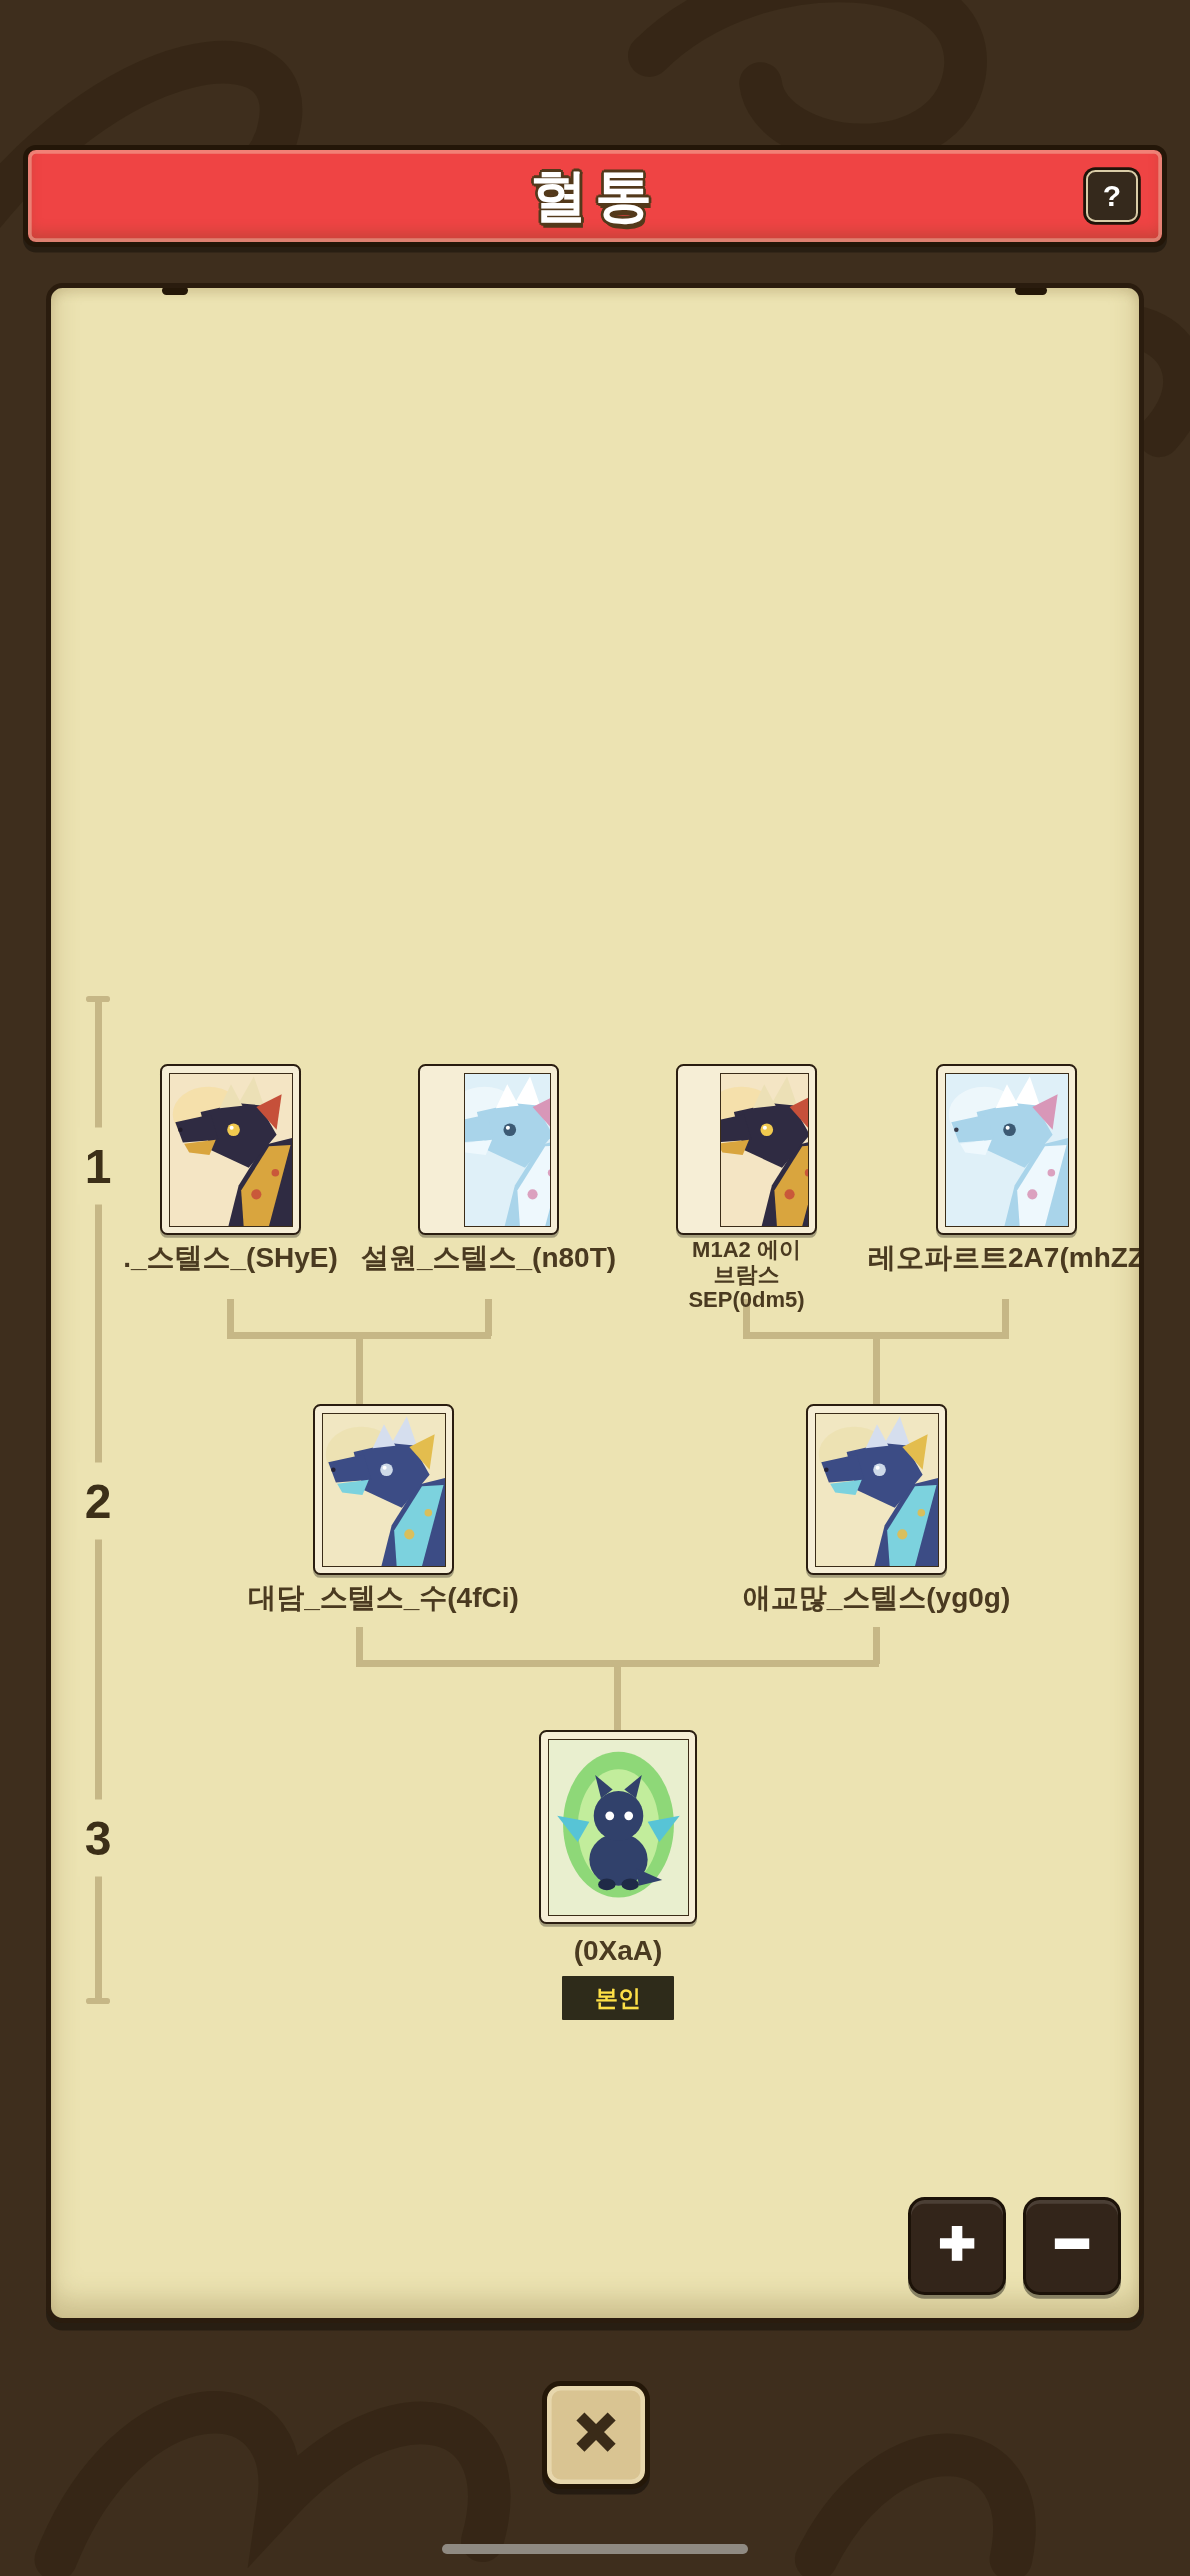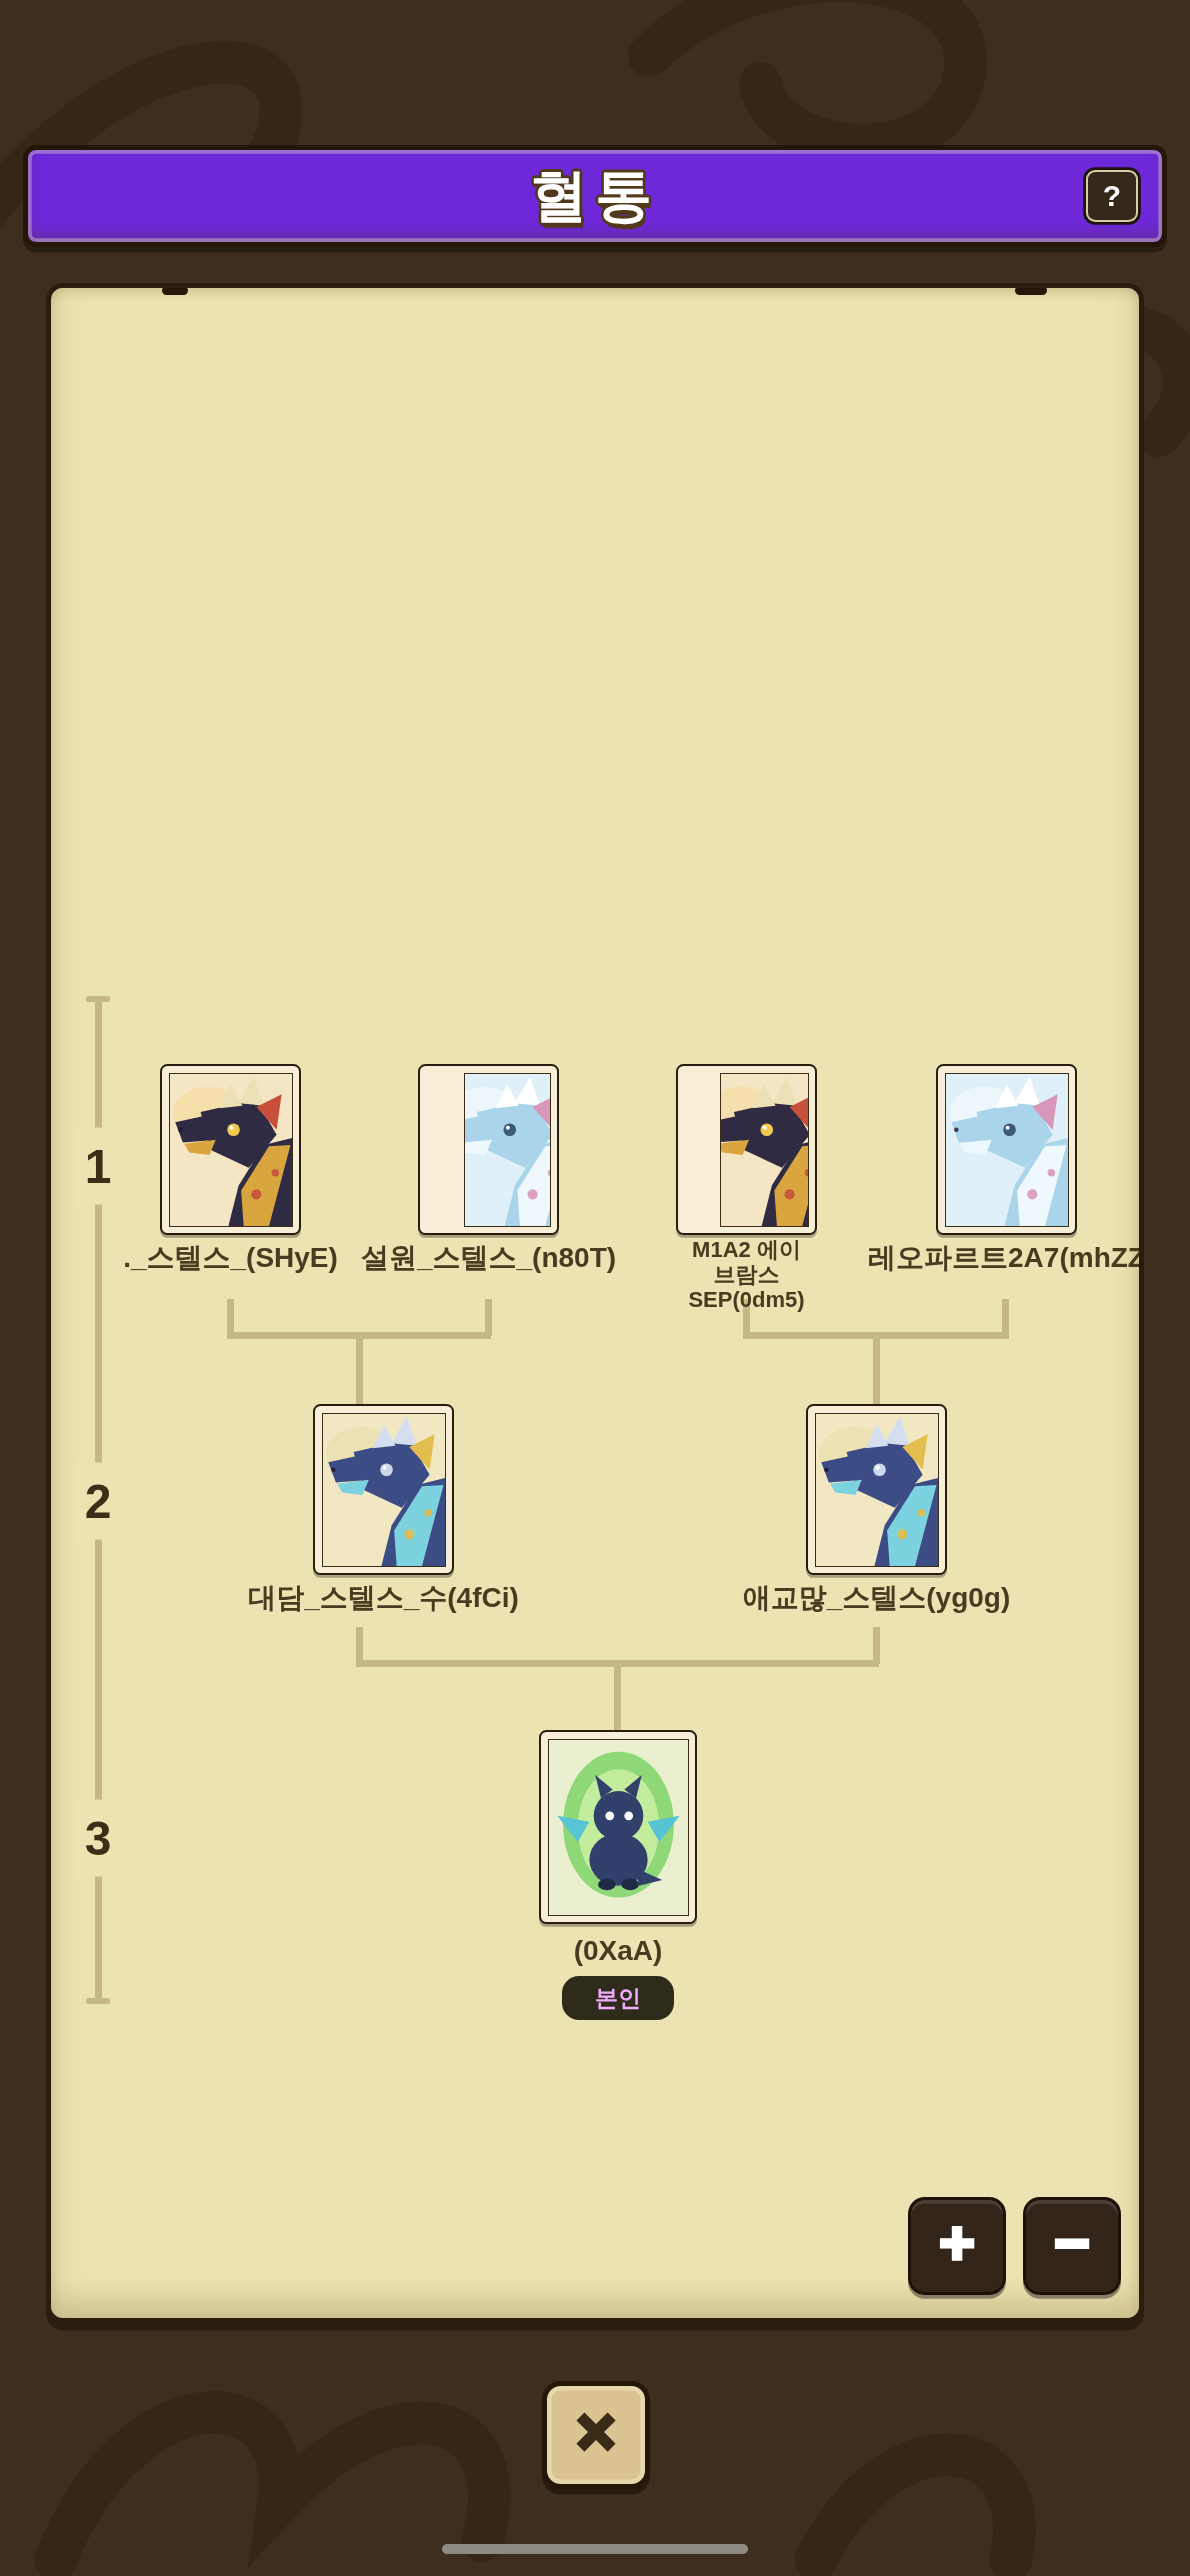--- a/index.html
+++ b/index.html
@@ -8,21 +8,21 @@
     background:#3e2e1d;
     font-family:"Liberation Sans","DejaVu Sans",sans-serif;
   }
   
   #bg-pattern{position:absolute;inset:0;width:100%;height:100%;}
   #bg-pattern path{fill:none;stroke:#2f2010;stroke-width:46;stroke-linecap:round;opacity:.55;}
 
   
   #titlebar{
     position:absolute;left:23px;top:145px;width:1144px;height:102px;
-    background:#6d28d9;border:5.6px solid #231608;border-radius:13px;
+    background:#ef4444;border:5.6px solid #231608;border-radius:13px;
     box-sizing:border-box;
     box-shadow:inset 0 0 0 3.7px rgba(252,244,214,.35), inset 0 -9.3px 13px rgba(90,64,28,.25), 0 5.6px 0 rgba(0,0,0,.35);
   }
   #page-title{
     position:absolute;left:0;right:0;top:0;height:91px;line-height:91px;
     text-align:center;font-size:57px;font-weight:bold;color:#ffffff;letter-spacing:7.4px;
     text-shadow:-2.8px 0 #53391b,2.8px 0 #53391b,0 -2.8px #53391b,0 2.8px #53391b,
                 -1.9px -1.9px #53391b,1.9px -1.9px #53391b,-1.9px 1.9px #53391b,1.9px 4.6px #53391b;
   }
   #help-btn{
@@ -69,22 +69,22 @@
   .frame svg{width:100%;height:100%;display:block;}
   .label{
     position:absolute;top:calc(100% + 9.3px);left:50%;transform:translateX(-50%);
     font-size:28px;font-weight:bold;color:#4a3a20;white-space:nowrap;
     text-align:center;line-height:1.15;
   }
   .label.two-line{white-space:pre-line;font-size:22px;top:calc(100% + 3.7px);}
   .card.big .label{top:calc(100% + 13px);}
   .self-badge{
     position:absolute;top:calc(100% + 54px);left:50%;transform:translateX(-50%);
-    background:#2e2b1a;color:#f0abfc;font-size:23px;font-weight:bold;
-    padding:6.5px 33px;border-radius:17px;white-space:nowrap;
+    background:#2e2b1a;color:#fde047;font-size:23px;font-weight:bold;
+    padding:6.5px 33px;border-radius:1px;white-space:nowrap;
   }
 
   
   .v-gold{--bg:#f4e5c4;--body:#2f2b42;--belly:#d9a53e;--horn:#ece0b6;--accent:#c6503a;--eye:#f0c94f;--glow:#f7d98f;}
   .v-ice {--bg:#dff0f8;--body:#a9d4ea;--belly:#eef8fd;--horn:#ffffff;--accent:#d897b8;--eye:#3c5a74;--glow:#ffffff;}
   .v-navy{--bg:#f1e7c2;--body:#3c4c85;--belly:#7cd2de;--horn:#d5deee;--accent:#e3bd4e;--eye:#cdd9e8;--glow:#e8dca2;}
   .v-baby{--bg:#e9efcf;--body:#31416b;--belly:#4e5f8d;--horn:#cfe0ea;--accent:#57c4d6;--eye:#ffffff;--aura:#7ed468;--aura2:#c8f0a0;}
 
   
   .zoom{

